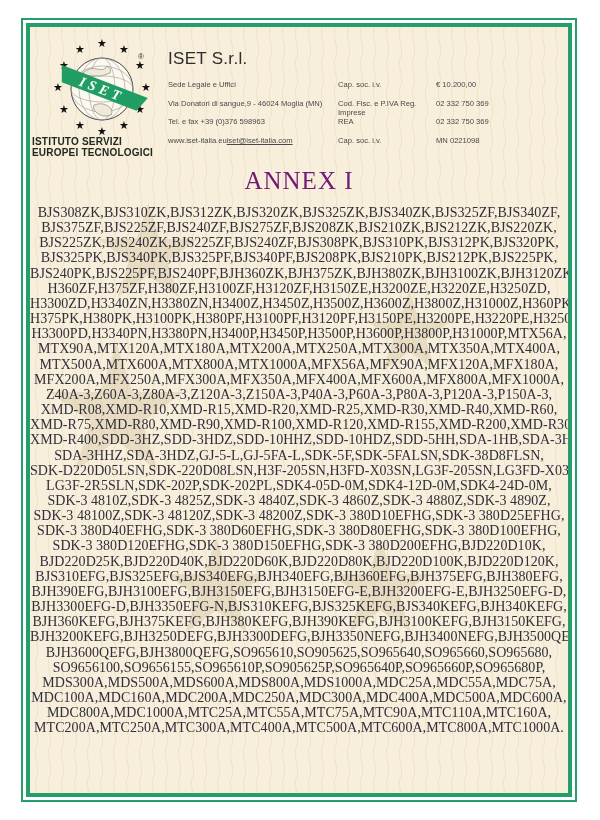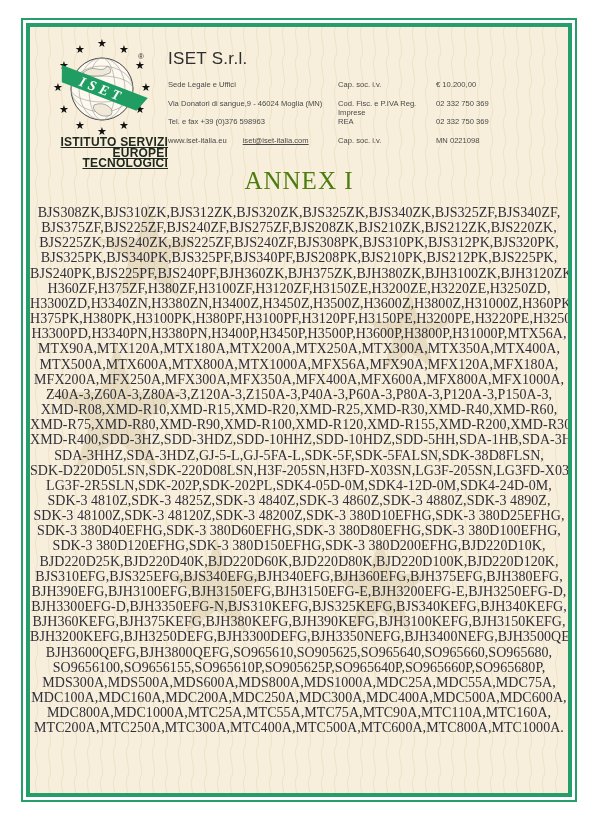--- a/index.html
+++ b/index.html
@@ -19,37 +19,37 @@
   svg.waves{position:absolute;left:0;top:0;z-index:0;}
   .watermark-star{
     position:absolute;z-index:0;color:rgba(176,148,96,0.20);
     font-family:"DejaVu Sans",sans-serif;line-height:1;user-select:none;
   }
   .layer{position:absolute;inset:0;z-index:1;}
 
   
   .logo-svg{position:absolute;left:20px;top:8px;}
   .org-name{
-    position:absolute;left:2px;top:110px;width:136px;text-align:right;
-    font-size:12px;font-weight:bold;color:#20291f;line-height:10.5px;letter-spacing:0.2px;text-decoration:underline;
+    position:absolute;left:2px;top:110px;width:136px;text-align:left;
+    font-size:10px;font-weight:bold;color:#20291f;line-height:10.5px;letter-spacing:0.2px;
   }
   .company-name{
     position:absolute;left:138px;top:22px;font-size:17px;color:#2e2e2e;letter-spacing:0.3px;
   }
   .info-table{position:absolute;left:138px;top:53px;width:400px;}
   .info-row{display:flex;height:18.6px;align-items:flex-start;font-size:7.6px;color:#4a4a4a;}
   .info-c1{width:170px;}
   .info-c2{width:98px;}
   .info-c3{flex:1;}
-  .email-link{text-decoration:underline;color:#4a4a4a;margin-left:16px;}
+  .email-link{text-decoration:underline;color:#4a4a4a;margin-left:0;}
 
   
   .annex-title{
     position:absolute;left:0;right:0;top:140px;text-align:center;
-    font-family:"Liberation Serif",serif;font-size:25px;color:#4d7c0f;letter-spacing:1px;
+    font-family:"Liberation Serif",serif;font-size:25px;color:#701a75;letter-spacing:1px;
   }
   .annex-body{
     position:absolute;left:0;right:0;top:178px;text-align:center;z-index:1;
   }
   .annex-line{
     font-family:Liberation Serif, serif;font-size:14px;line-height:15.15px;
     color:#2f2f3a;white-space:nowrap;letter-spacing:0.05px;
   }
 </style>
 </head>

